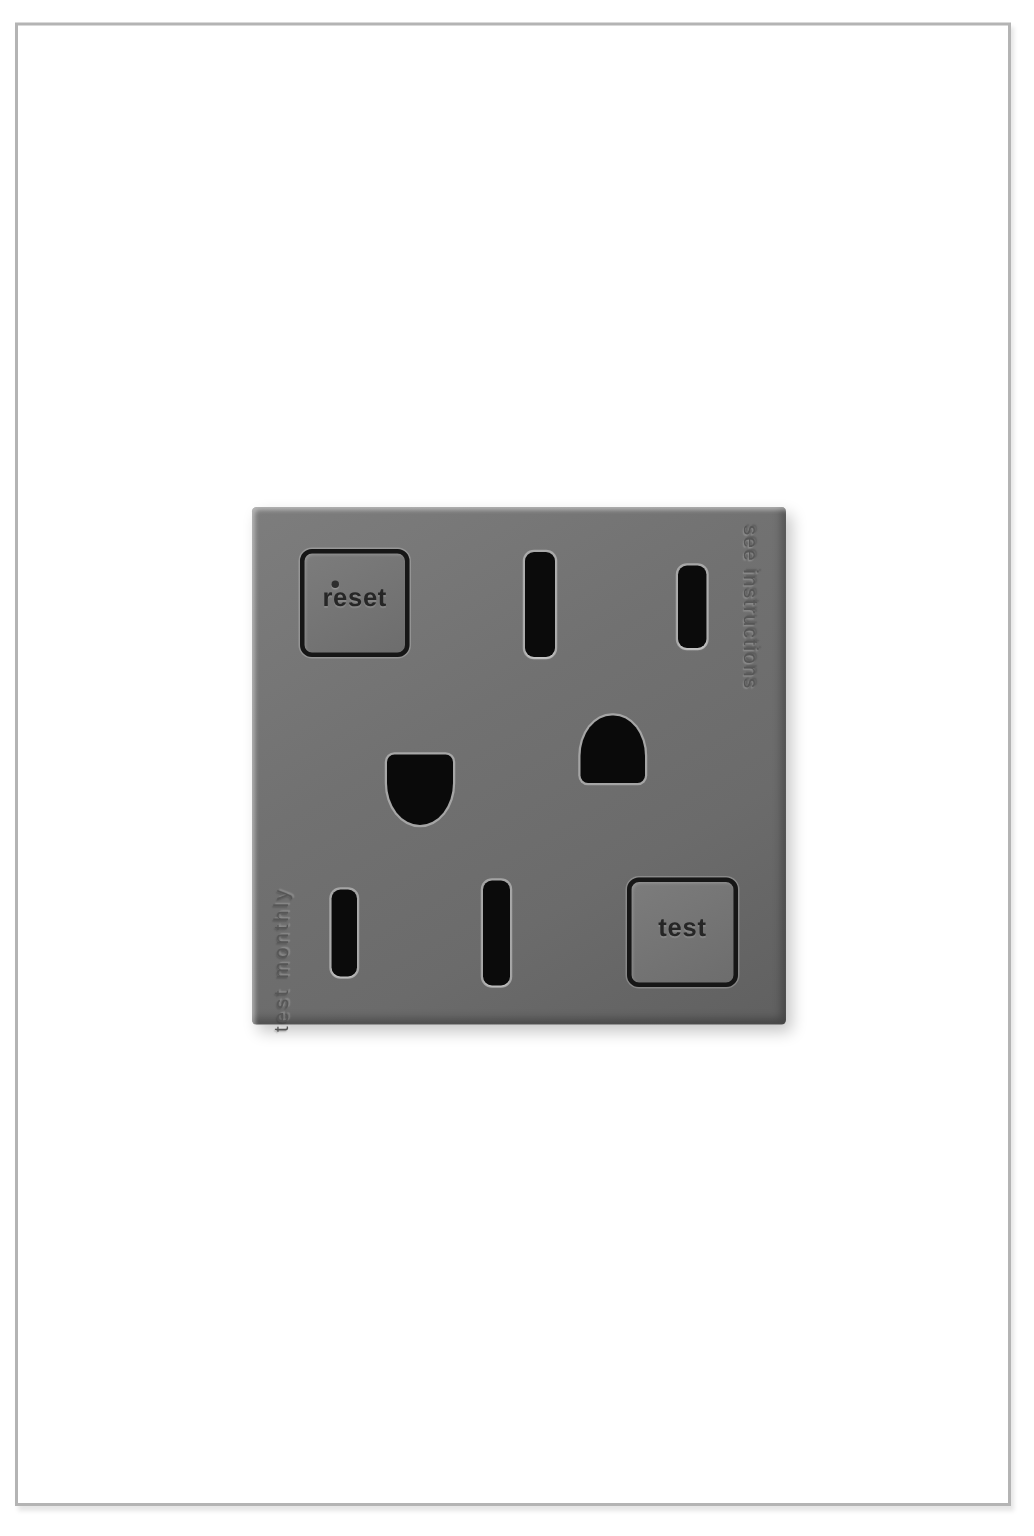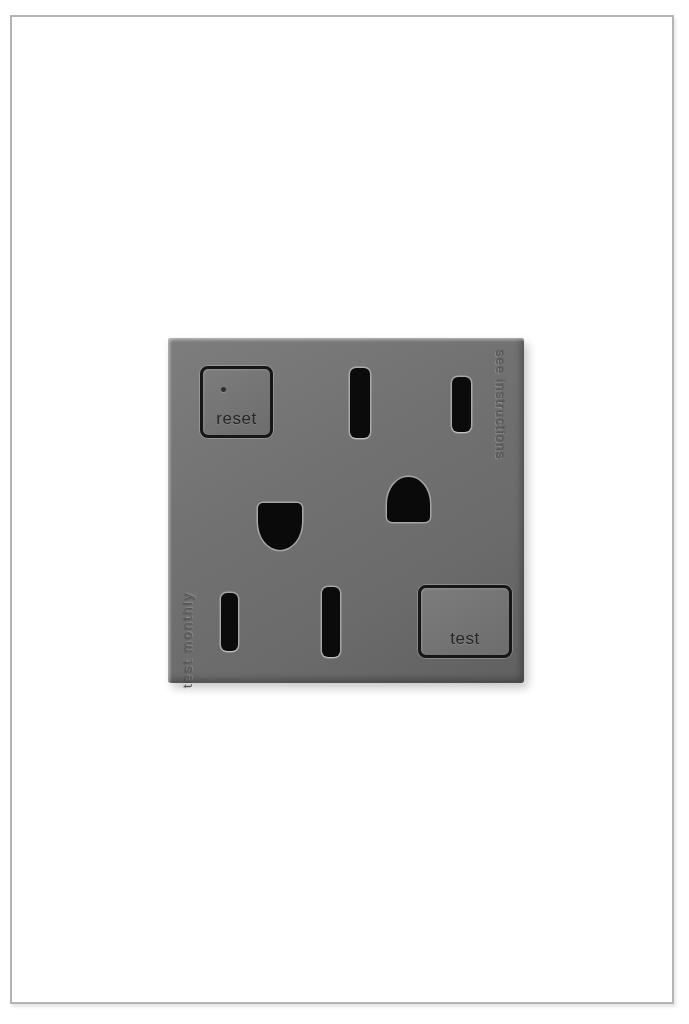--- a/index.html
+++ b/index.html
@@ -35,26 +35,27 @@
   }
 
   
   .sq-button {
     position: absolute;
     border: 3px solid #161616;
     border-radius: 8px;
     background: linear-gradient(150deg, #7c7c7c, #6d6d6d);
     box-shadow: 0 0 0 1px rgba(255,255,255,0.22), inset 1px 1px 2px rgba(255,255,255,0.18);
     display: flex;
-    align-items: flex-end;
+    align-items: center;
     justify-content: center;
     box-sizing: border-box;
+    font-weight: bold;
   }
   .btn-reset { left: 32px; top: 28px;  width: 73px; height: 72px; }
-  .btn-test  { left: 250px; top: 247px; width: 94px; height: 73px; }
+  .btn-test  { left: 250px; top: 247px; width: 74px; height: 73px; }
   .sq-button .btn-label {
     font-size: 17px;
     letter-spacing: 0.5px;
     color: #262626;
     padding-bottom: 6px;
     text-shadow: 0 1px 0 rgba(255,255,255,0.12);
   }
   .indicator-dot {
     position: absolute;
     left: 18px; top: 18px;

